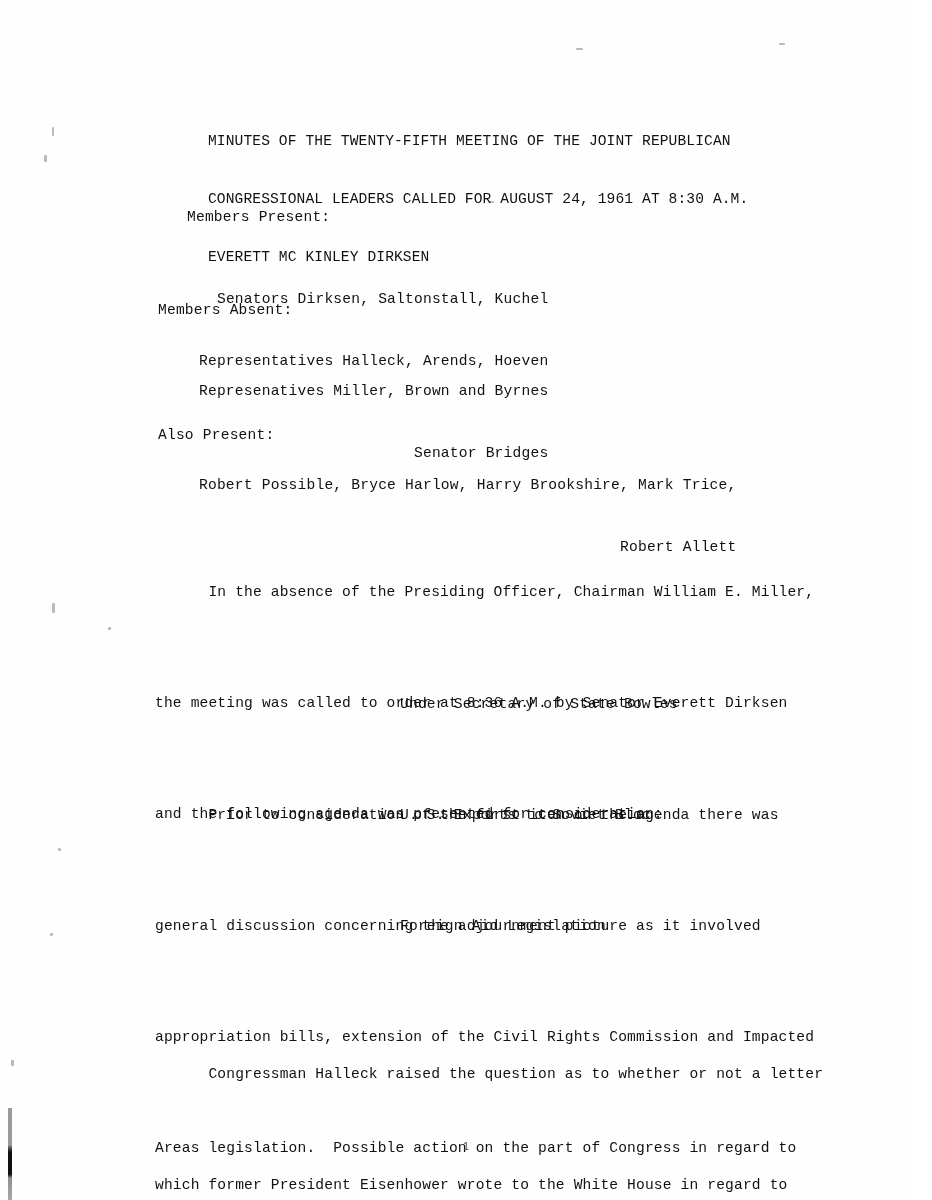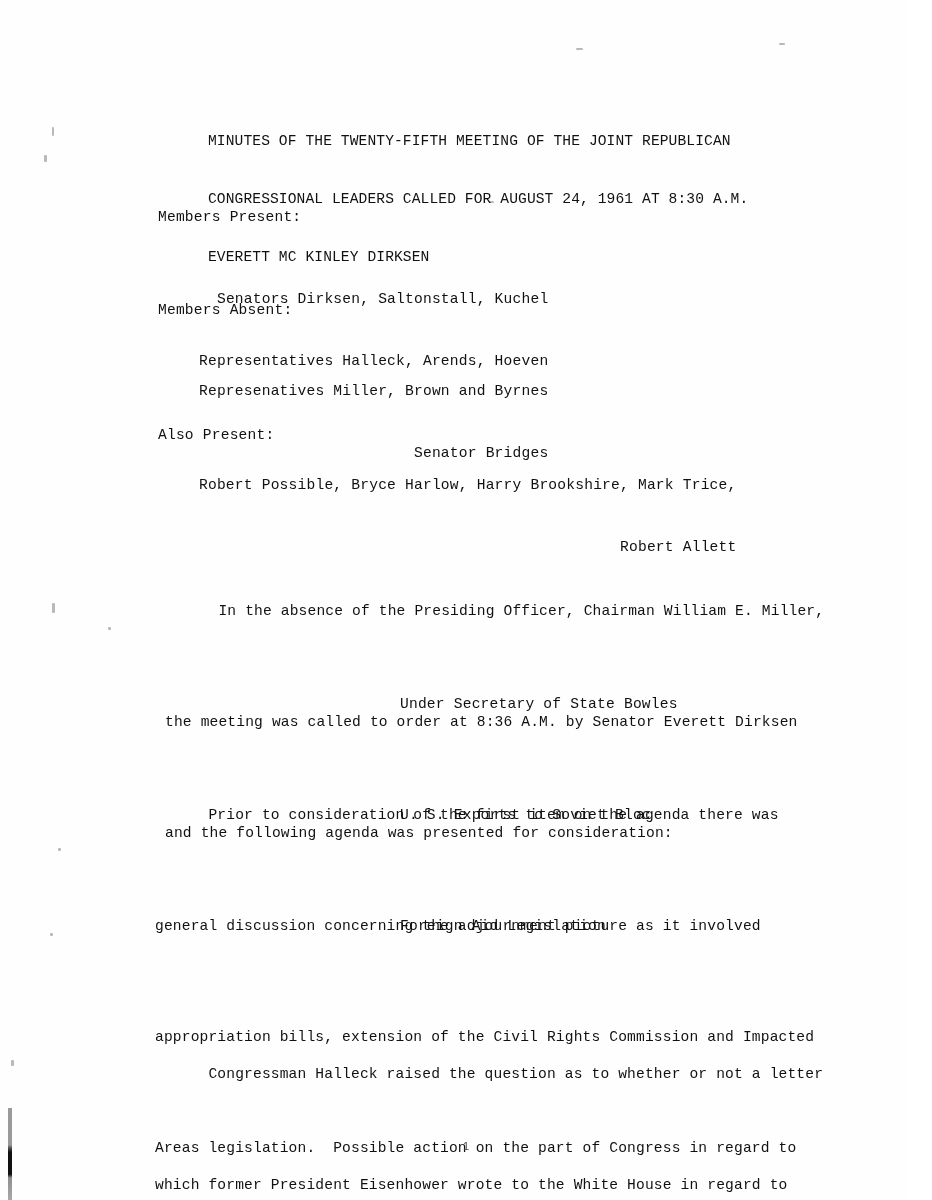--- a/index.html
+++ b/index.html
@@ -119,39 +119,39 @@
   <div class="speck" style="left:779px; top:43px; width:6px; height:2px;"></div>
   <div class="speck" style="left:489px; top:201px; width:5px; height:2px;"></div>
   <div class="speck" style="left:918px; top:616px; width:4px; height:3px;"></div>
 
   <div class="header-block">
     <span class="hline">MINUTES OF THE TWENTY-FIFTH MEETING OF THE JOINT REPUBLICAN</span>
     <span class="hline">CONGRESSIONAL LEADERS CALLED FOR AUGUST 24, 1961 AT 8:30 A.M.</span>
     <span class="hline">EVERETT MC KINLEY DIRKSEN</span>
   </div>
 
-  <div class="section-head" style="top:207px;">Members Present:</div>
+  <div class="section-head" style="top:207px;margin-left:29px;">Members Present:</div>
   <div class="member-list" style="top:248px;">
     <span class="mline">Senators Dirksen, Saltonstall, Kuchel</span>
     <span class="mline">Representatives Halleck, Arends, Hoeven</span>
   </div>
 
   <div class="section-head" style="top:300px;">Members Absent:</div>
   <div class="member-list" style="top:340px;">
     <span class="mline">Represenatives Miller, Brown and Byrnes</span>
     <span class="mline">Senator Bridges</span>
   </div>
 
   <div class="section-head" style="top:394px;margin-top:31px;">Also Present:</div>
   <div class="member-list" style="top:434px;">
     <span class="mline">Robert Possible, Bryce Harlow, Harry Brookshire, Mark Trice,</span>
     <span class="mline">Robert Allett</span>
   </div>
 
-  <div class="para" style="top:519px;margin-left:10px;">
+  <div class="para" style="top:500px;">
     <span class="pline">      In the absence of the Presiding Officer, Chairman William E. Miller,</span>
     <span class="pline">the meeting was called to order at 8:36 A.M. by Senator Everett Dirksen</span>
     <span class="pline">and the following agenda was presented for consideration:</span>
   </div>
 
   <div class="agenda" style="top:612px;">
     <span class="aline">Under Secretary of State Bowles</span>
     <span class="aline">U. S. Exports to Soviet Bloc</span>
     <span class="aline">Foreign Aid Legislation</span>
   </div>

